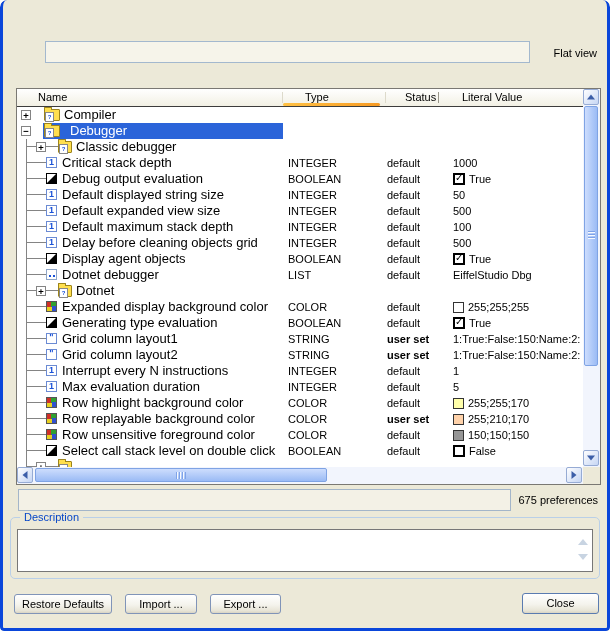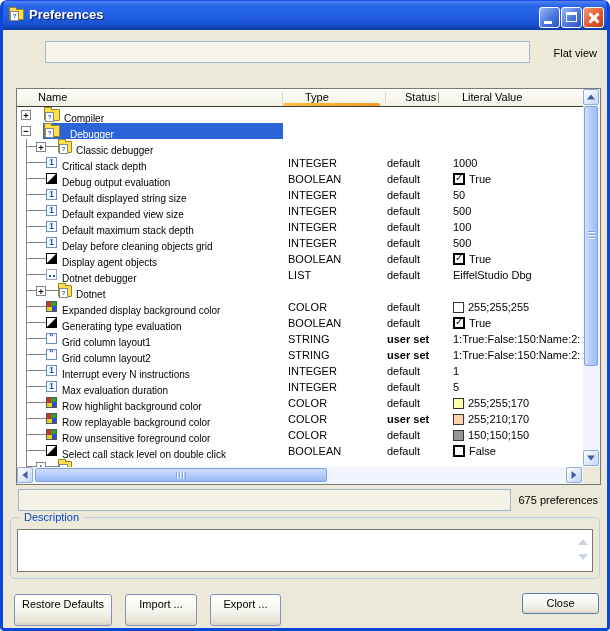--- a/index.html
+++ b/index.html
@@ -56,21 +56,21 @@
   .folder-icon .ftab{position:absolute;top:-3px;left:-1px;width:8px;height:3px;background:#FFDF4E;border:1px solid #9C841C;border-bottom:none;box-sizing:border-box;border-radius:1px 1px 0 0;}
   .folder-icon .fq{position:absolute;left:0;bottom:-2px;width:7px;height:8px;background:#fff;border:1px solid #888;font:bold 6px/8px "Liberation Sans",sans-serif;color:#1A52D8;text-align:center;font-style:normal;}
   .integer-icon{background:#fff;border:1px solid #6B8BD4;color:#1A52D8;font:bold 9px/9px "Liberation Sans",sans-serif;text-align:center;}
   .integer-icon::after{content:"1";}
   .boolean-icon{border:1px solid #000;background:linear-gradient(135deg,#fff 0%,#fff 48%,#000 52%,#000 100%);}
   .string-icon{background:#fff;border:1px solid #6B8BD4;color:#1A52D8;font:bold 9px/7px "Liberation Sans",sans-serif;text-align:center;}
   .string-icon::after{content:'"';}
   .list-icon{background:#fff;border:1px solid #8FA6C8;}
   .list-icon .ldots{position:absolute;left:2px;bottom:2px;width:2px;height:2px;background:#1A52D8;box-shadow:4px 0 0 #1A52D8;}
   .color-icon{border:1px solid #555;background:conic-gradient(#30A030 0 25%,#3050D0 0 50%,#E8D020 0 75%,#D03028 0);}
-  .nm{position:absolute;top:6px;font-size:10px;color:#000;white-space:nowrap;z-index:2;text-align:right;}
+  .nm{position:absolute;top:0;font-size:13px;color:#000;white-space:nowrap;z-index:2;text-align:right;}
   .t1{left:47px}.tf2{left:59px}.tleaf{left:45px}
   .selected .nm{color:#fff;margin-left:6px;}
   .cell{position:absolute;top:2px;font-size:11px;color:#000;white-space:nowrap;}
   .ct{left:271px}.cs{left:370px}
   .bold{font-weight:700;text-align:center;}
   .cv{position:absolute;left:436px;top:0;height:16px;display:flex;align-items:center;gap:4px;font-size:11px;white-space:nowrap;}
   .cv em{font-style:normal;}
   .cb{position:relative;display:inline-block;width:12px;height:12px;border:2px solid #000;background:#fff;box-sizing:border-box;}
   .cb.checked::after{content:"✓";position:absolute;left:0px;top:-3px;font:bold 10px/12px "DejaVu Sans",sans-serif;color:#000;}
   .sw{display:inline-block;width:11px;height:11px;border:1px solid #333;box-sizing:border-box;}
@@ -97,50 +97,33 @@
   
   .statusbox{position:absolute;left:18px;top:489px;width:493px;height:22px;border:1px solid #A3B5C9;background:#F3F1E6;box-sizing:border-box;}
   .count-label{position:absolute;right:12px;top:494px;font-size:11px;color:#000;}
   .descgrp{position:absolute;left:10px;top:517px;width:590px;height:62px;border:1px solid #B9CFE8;border-radius:5px;box-sizing:border-box;}
   .desclabel{position:absolute;left:20px;top:511px;background:#ECE9D8;padding:0 4px;color:#0747C8;font-size:11px;}
   .descbox{position:absolute;left:17px;top:529px;width:576px;height:43px;background:#fff;border:1px solid #777;box-sizing:border-box;font-size:11px;color:#000;}
   .descbox .chv{position:absolute;right:4px;width:0;height:0;border-left:5px solid transparent;border-right:5px solid transparent;}
   .chv-up{top:9px;border-bottom:6px solid #C8D4E2;}
   .chv-dn{top:24px;border-top:6px solid #C8D4E2;}
 
-  .btn{position:absolute;height:32px;border:1px solid #8094B8;border-radius:3px;box-sizing:border-box;
+  .btn{position:absolute;height:20px;border:1px solid #8094B8;border-radius:3px;box-sizing:border-box;
     background:linear-gradient(180deg,#FFFFFF 0%,#F4F3EC 55%,#E7E4D6 88%,#D8D4C4 100%);
     font:11px/18px "Liberation Sans",sans-serif;color:#000;text-align:center;cursor:default;}
   .btn-restore{left:14px;top:594px;width:98px;}
   .btn-import{left:125px;top:594px;width:72px;}
   .btn-export{left:210px;top:594px;width:71px;}
   .btn-close{left:522px;top:593px;width:77px;height:21px;border-color:#5A7BB0;line-height:19px;}
 </style>
 </head>
 <body>
 
 <div class="window">
 
-  <div class="titlebar">
-    <span class="title-icon">
-        <i class="ftab"></i>
-        <i class="fq">?</i>
-      </span>
-    <span class="title-text">Preferences</span>
-    <span class="winbtn wb-min">
-        <i></i>
-      </span>
-    <span class="winbtn wb-max">
-        <i></i>
-      </span>
-    <span class="winbtn wb-close">
-        <i class="x1"></i>
-        <i class="x2"></i>
-      </span>
-  </div>
 
   <span class="filter-label">Filter:</span>
   <input class="filter-input" value="" style="">
   <span class="flat-view">Flat view</span>
 
   <div class="grid">
     <div class="ghead">
       <span class="hc hc0">Name</span>
       <span class="hc hc1">Type</span>
       <span class="hc hc2">Status</span>

